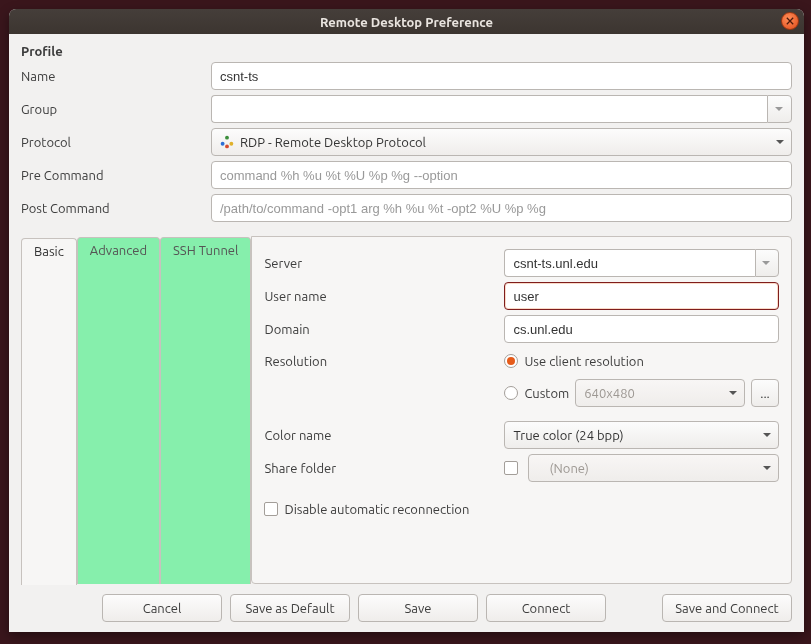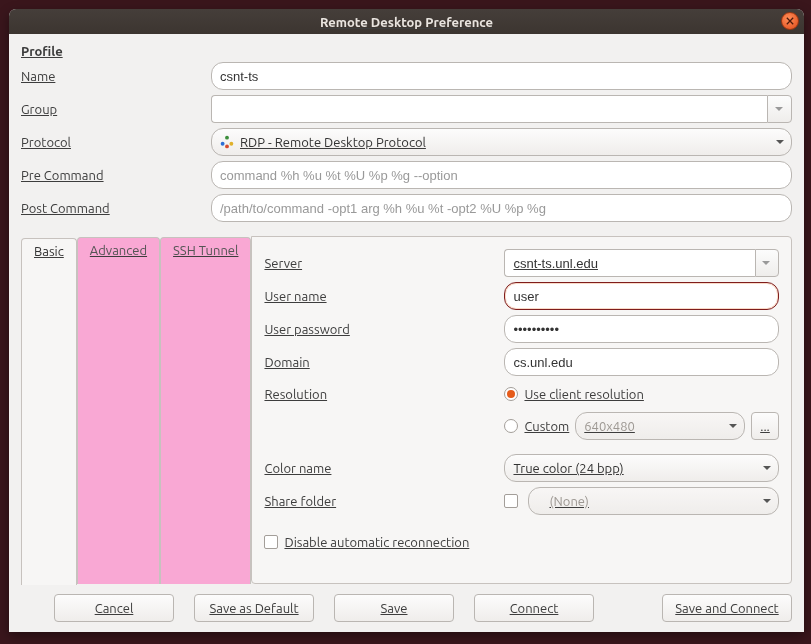--- a/index.html
+++ b/index.html
@@ -16,21 +16,20 @@
   position: absolute;
   left: 9px;
   top: 9px;
   width: 795px;
   height: 623px;
   background: #f2f1f0;
   border-radius: 7px 7px 0 0;
   box-shadow: 0 4px 12px rgba(0,0,0,0.4);
   display: flex;
   flex-direction: column;
-  text-decoration: underline;
 }
 .titlebar {
   height: 25px;
   background: linear-gradient(#453e3a, #3c3530);
   border-radius: 7px 7px 0 0;
   display: flex;
   align-items: center;
   justify-content: center;
   position: relative;
   color: #e9e4df;
@@ -75,21 +74,21 @@
   flex-shrink: 0;
   font-size: 13px;
 }
 .form-field {
   flex: 1;
 }
 .text-input, .combo, .dropdown {
   width: 100%;
   height: 28px;
   border: 1px solid #bab6b2;
-  border-radius: 12px;
+  border-radius: 4px;
   background: #fff;
   padding: 0 8px;
   font-size: 13px;
   color: #333;
 }
 .text-input::placeholder { color: #999; }
 .text-input.focused {
   border: 1px solid #7f1d1d;
   box-shadow: 0 0 0 1px rgba(232,106,35,0.25) inset;
 }
@@ -134,21 +133,21 @@
 .tab-row {
   display: flex;
   gap: 0;
   position: relative;
   z-index: 2;
 }
 .tab {
   padding: 5px 12px;
   border: 1px solid #c7c2be;
   border-bottom: none;
-  background: #f9a8d4;
+  background: #86efac;
   border-radius: 4px 4px 0 0;
   font-size: 13px;
   color: #555;
   cursor: default;
   margin-right: 0;
   position: relative;
 }
 .tab.active {
   background: #f7f6f5;
   color: #333;
@@ -220,21 +219,21 @@
   background: linear-gradient(#f8f6f5,#efedeb);
 }
 .chk-row {
   display: flex;
   align-items: center;
   gap: 6px;
   margin-top: 20px;
 }
 .button-bar {
   display: flex;
-  gap: 20px;
+  gap: 8px;
   justify-content: flex-end;
   padding-top: 10px;
 }
 .btn {
   min-width: 120px;
   height: 28px;
   border: 1px solid #bab6b2;
   border-radius: 4px;
   background: linear-gradient(#fcfcfc,#efedeb);
   font-size: 13px;
@@ -354,26 +353,20 @@
           </div>
         </div>
 
         <div class="form-row">
           <div class="form-label">User name</div>
           <div class="form-field">
             <input class="text-input focused" value="user" style="">
           </div>
         </div>
 
-        <div class="form-row">
-          <div class="form-label">User password</div>
-          <div class="form-field">
-            <input class="text-input" value="••••••••••" style="">
-          </div>
-        </div>
 
         <div class="form-row">
           <div class="form-label">Domain</div>
           <div class="form-field">
             <input class="text-input" value="cs.unl.edu" style="">
           </div>
         </div>
 
         <div class="form-row">
           <div class="form-label">Resolution</div>

